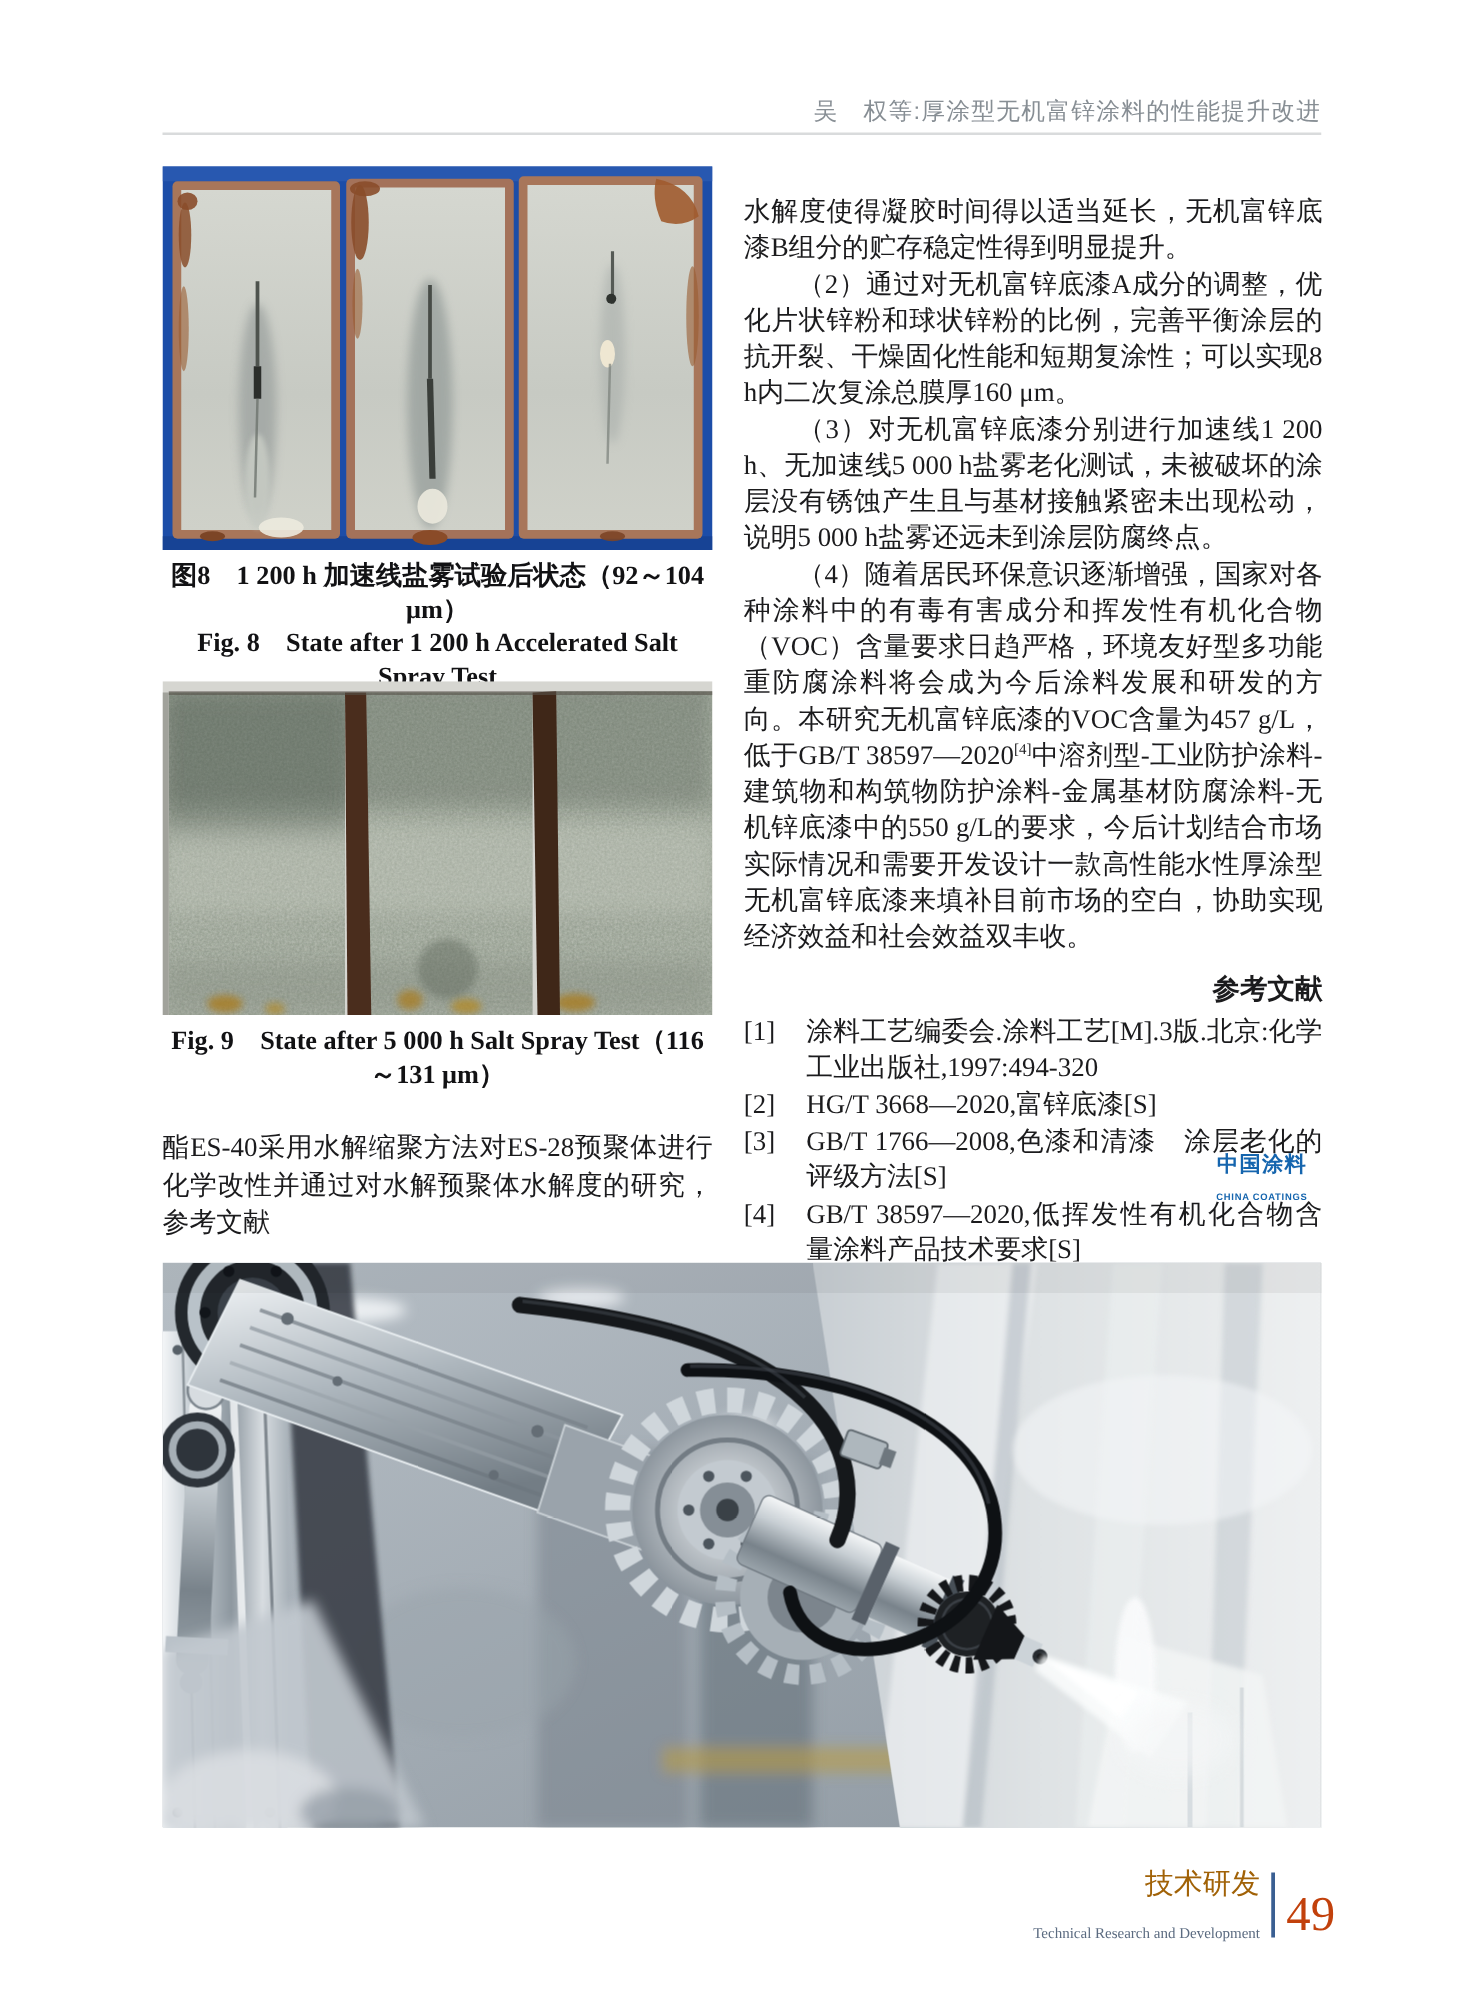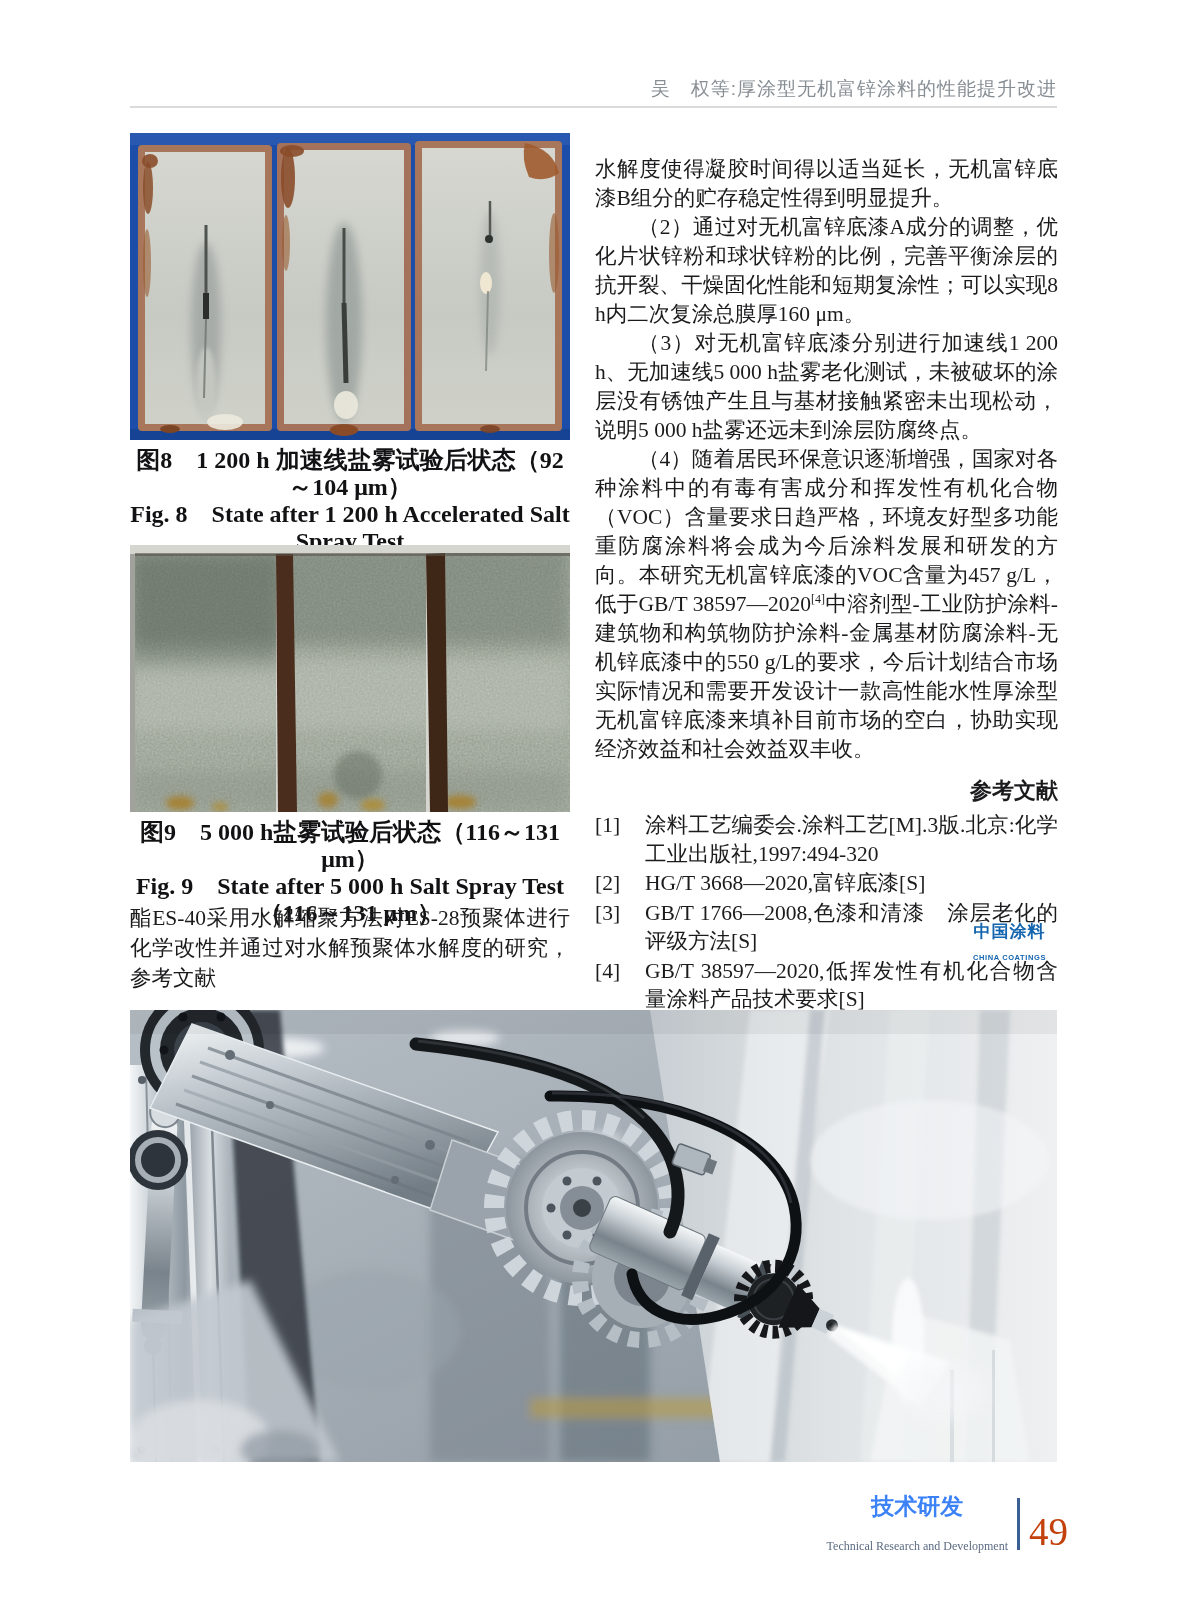--- a/index.html
+++ b/index.html
@@ -11,21 +11,21 @@
     font-family:"Liberation Sans","DejaVu Sans",sans-serif;
     font-size:19px;color:#878e94;letter-spacing:1px;}
   .header-rule{position:absolute;top:106px;left:130px;right:130px;height:2px;background:#d9dbdc;}
 
   
   .left-col{position:absolute;left:130px;top:133px;width:440px;height:860px;}
   .fig-img{position:absolute;left:0;display:block;}
   #fig8-wrap{top:0;}
   #fig9-wrap{top:412px;}
   .caption{position:absolute;width:440px;text-align:center;font-weight:bold;
-    font-size:24px;line-height:27px;color:#121214;}
+    font-size:21px;line-height:27px;color:#121214;}
   #fig8-caption{top:314px;}
   #fig9-caption{top:686px;}
   .left-para{position:absolute;top:770px;width:440px;font-size:21.5px;line-height:30px;
     text-align:justify;}
 
   
   .right-col{position:absolute;left:595px;top:135px;width:463px;font-size:21.5px;
     line-height:29px;text-align:justify;}
   .right-col p{margin:0;text-indent:2em;}
   .right-col p.first{text-indent:0;margin-top:20px;}
@@ -38,22 +38,22 @@
     font-family:"Liberation Sans","DejaVu Sans",sans-serif;}
   .logo-cn{font-size:17px;font-weight:bold;letter-spacing:1px;line-height:18px;}
   .logo-en{font-size:7.5px;font-weight:bold;letter-spacing:0.6px;margin-top:2px;}
 
   
   .photo{position:absolute;left:130px;top:1010px;width:927px;height:452px;}
 
   
   .footer{position:absolute;top:1494px;right:119px;display:flex;align-items:center;}
   .footer-text{text-align:right;margin-right:9px;}
-  .footer-cn{font-family:"Liberation Sans","DejaVu Sans",sans-serif;font-weight:bold;
-    font-size:23px;color:#3b82f6;line-height:24px;text-align:center;}
+  .footer-cn{font-family:"Liberation Sans","DejaVu Sans",sans-serif;font-weight:normal;
+    font-size:23px;color:#a16207;line-height:24px;}
   .footer-en{font-size:12px;color:#5b6b80;margin-top:21px;}
   .footer-bar{width:3px;height:52px;background:#3a5f92;margin-right:9px;}
   .footer-num{font-size:39px;color:#c2410c;transform:translateY(7px);}
 </style>
 </head>
 <body>
 
 <div class="page">
 
   <div class="header-title">吴　权等:厚涂型无机富锌涂料的性能提升改进</div>
@@ -165,21 +165,20 @@
         <ellipse cx="330" cy="257" rx="16" ry="7" fill="#a87d22" opacity="0.8" filter="url(#f3)"></ellipse>
         <ellipse cx="90" cy="262" rx="8" ry="5" fill="#b08a2a" opacity="0.7" filter="url(#f3)"></ellipse>
       </g>
       <polygon points="146,9 163,9 167,267 148,267" fill="#4a2d1d"></polygon>
       <polygon points="296,9 315,8 318,267 300,267" fill="#3f2718"></polygon>
       <rect x="5" y="8" width="435" height="3" fill="#57524a" opacity="0.6"></rect>
       <rect x="0" y="9" width="5" height="258" fill="#6b6e66" opacity="0.5"></rect>
     </svg>
 
     <div id="fig9-caption" class="caption">
-      <div>图9　5 000 h盐雾试验后状态（116～131 μm）</div>
       <div>Fig. 9　State after 5 000 h Salt Spray Test（116～131 μm）</div>
     </div>
 
     <div class="left-para">酯ES-40采用水解缩聚方法对ES-28预聚体进行化学改性并通过对水解预聚体水解度的研究，参考文献</div>
   </div>
 
   <div class="right-col">
     <p class="first">水解度使得凝胶时间得以适当延长，无机富锌底漆B组分的贮存稳定性得到明显提升。</p>
     <p>（2）通过对无机富锌底漆A成分的调整，优化片状锌粉和球状锌粉的比例，完善平衡涂层的抗开裂、干燥固化性能和短期复涂性；可以实现8 h内二次复涂总膜厚160 μm。</p>
     <p>（3）对无机富锌底漆分别进行加速线1 200 h、无加速线5 000 h盐雾老化测试，未被破坏的涂层没有锈蚀产生且与基材接触紧密未出现松动，说明5 000 h盐雾还远未到涂层防腐终点。</p>

